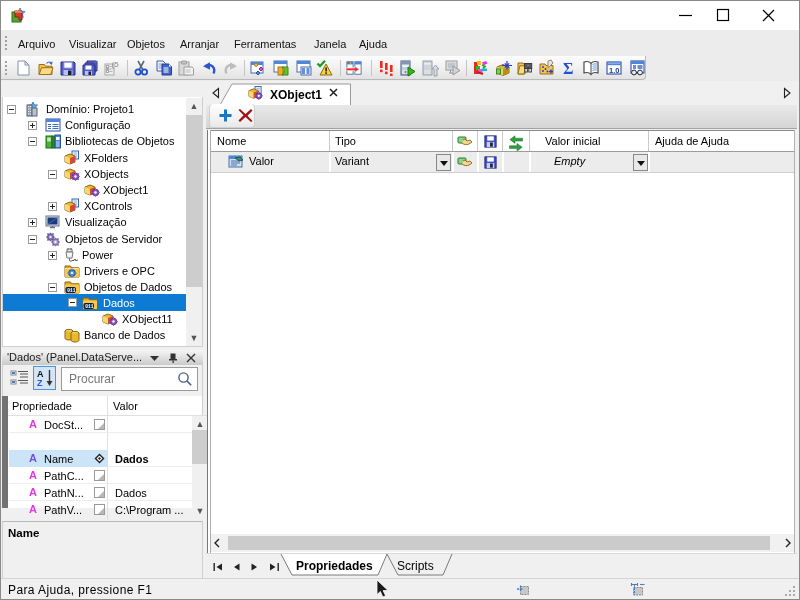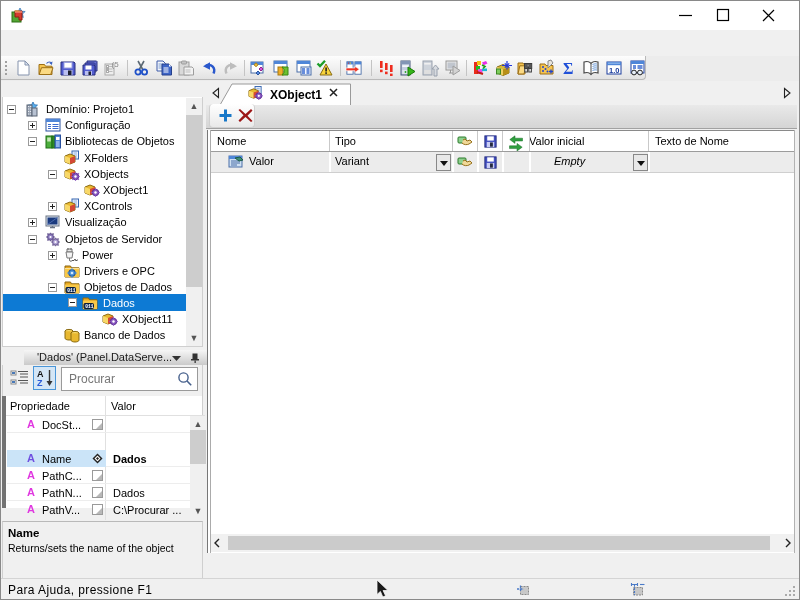--- a/index.html
+++ b/index.html
@@ -20,23 +20,23 @@
 .ticon { position:absolute; top:4px; width:16px; height:16px; }
 .dis { opacity:0.85; }
 #org-title { left:2px; top:81px; width:201px; height:16px; line-height:15px; padding-left:4px; background:linear-gradient(#38a6f1,#0b75d1); color:#fff; }
 #org-tree { left:2px; top:97px; width:201px; height:250px; background:#fff; border:1px solid #cfcfcf; border-top:none; }
 .trow { position:absolute; height:16px; line-height:16px; white-space:nowrap; font-size:11px; }
 .pmbox { position:absolute; width:9px; height:9px; background:#fff; border:1px solid #9a9a9a; }
 .pmbox i { position:absolute; left:1px; top:3px; width:5px; height:1px; background:#222; }
 .pmbox.plus b { position:absolute; left:3px; top:1px; width:1px; height:5px; background:#222; }
 .vsb-thumb { position:absolute; left:0; width:100%; background:#cdcdcd; }
 .sbarrow { position:absolute; font-size:9px; color:#555; width:100%; text-align:center; font-family:"Liberation Sans",sans-serif; }
-#dados-title { left:2px; top:350px; width:201px; height:15px; line-height:14px; padding-left:13px; background:linear-gradient(#f6f6f6,#cacaca); color:#1a1a1a; white-space:nowrap; overflow:hidden;margin-left:22px; }
+#dados-title { left:2px; top:350px; width:201px; height:15px; line-height:14px; padding-left:5px; background:linear-gradient(#f6f6f6,#cacaca); color:#1a1a1a; white-space:nowrap; overflow:hidden; }
 #dados-tools { left:2px; top:365px; width:201px; height:31px; background:#f0f0f0; border-left:1px solid #cfcfcf; border-right:1px solid #cfcfcf; }
-#dados-grid { left:2px; top:396px; width:201px; height:112px; background:#fff; border-left:4px solid #737373; border-right:1px solid #cfcfcf; }
+#dados-grid { left:2px; top:396px; width:201px; height:112px; background:#fff; border-left:6px solid #737373; border-right:1px solid #cfcfcf; }
 #dados-help { left:2px; top:521px; width:201px; height:57px; background:#f0f0f0; border:1px solid #cfcfcf; border-top:1px solid #b9b9b9; border-bottom:none; }
 .grow { position:absolute; left:1px; width:183px; height:17px; border-bottom:1px solid #ededed; }
 .gname { position:absolute; left:35px; top:3px; font-size:11px; }
 .gval { position:absolute; left:106px; top:3px; font-size:11px; }
 .gA { position:absolute; left:20px; top:2px; font-size:11px; font-weight:bold; }
 #tabbar { left:206px; top:81px; width:591px; height:24px; background:#f0f0f0; }
 #edit-toolbar { left:206px; top:105px; width:591px; height:24px; background:linear-gradient(#e9e9e9,#d5d5d5); border-bottom:1px solid #a2a2a2; }
 #edit-toolbar-l { left:209px; top:104px; width:46px; height:24px; background:linear-gradient(#ffffff,#e9e9e9); border:1px solid #d0d0d0; border-top:none; border-radius:4px; }
 #content { left:207px; top:130px; width:588px; height:423px; background:#fff; border-left:1px solid #777; border-right:1px solid #b2b2b2; }
 #hscroll { left:211px; top:534px; width:583px; height:18px; background:#f1f1f1; }
@@ -56,20 +56,30 @@
     <path d="M4 5h7v2H4z" fill="#e8715f"></path>
     <path d="M3 4.6h5l1.5 1H4z" fill="#e8a33d"></path>
   </svg>
   <svg style="left:663px;top:0" width="137" height="30" viewBox="0 0 137 30">
     <path d="M16 15.5h13" stroke="#000" stroke-width="1.2" fill="none"></path>
     <rect x="54.5" y="9.5" width="11" height="11" fill="none" stroke="#000" stroke-width="1.2"></rect>
     <path d="M100 10l11 11M111 10l-11 11" stroke="#000" stroke-width="1.2" fill="none"></path>
   </svg>
 </div>
 
+<div class="abs" id="menubar">
+  <div class="grip" style="left:4px;top:5px;height:16px"></div>
+  <div class="menuitem" style="left:18px">Arquivo</div>
+  <div class="menuitem" style="left:69px">Visualizar</div>
+  <div class="menuitem" style="left:127px">Objetos</div>
+  <div class="menuitem" style="left:180px">Arranjar</div>
+  <div class="menuitem" style="left:234px">Ferramentas</div>
+  <div class="menuitem" style="left:314px">Janela</div>
+  <div class="menuitem" style="left:359px">Ajuda</div>
+</div>
 
 <div class="abs" id="toolbar">
  <div id="toolbar-main">
   <div class="grip" style="left:3px;top:4px;height:17px"></div>
   <svg class="ticon" style="left:14px" viewBox="0 0 16 16">
           <path d="M3 1h7l4 4v10H3z" fill="#fff" stroke="#8593ad"></path>
           <path d="M10 1l4 4h-4z" fill="#dce5f2" stroke="#8593ad"></path>
         </svg>
   <svg class="ticon" style="left:37px" viewBox="0 0 16 16">
           <path d="M8.5 3.5c1.5-2 4.5-2 5 0" stroke="#3a62c0" fill="none" stroke-width="1.2"></path>
@@ -545,31 +555,30 @@
         </svg>
         <span class="gval">Dados</span>
       </div>
   <div class="grow" style="top:105px;border-bottom:none">
         <span class="gA" style="color:#e038e0">A</span>
         <span class="gname">PathV...</span>
         <svg style="left:85px;top:3px;position:absolute" width="11" height="11" viewBox="0 0 11 11">
           <rect x="0.5" y="0.5" width="10" height="10" fill="#fff" stroke="#9a9a9a"></rect>
           <path d="M10 4v6H4z" fill="#b8b8b8"></path>
         </svg>
-        <span class="gval">C:\Procurar ...</span>
+        <span class="gval">C:\Program ...</span>
       </div>
   <div class="abs" style="left:184px;top:20px;width:16px;height:102px;background:#f0f0f0">
     <div class="sbarrow" style="top:3px">▲</div>
     <div class="vsb-thumb" style="top:14px;height:34px"></div>
     <div class="sbarrow" style="bottom:2px">▼</div>
   </div>
 </div>
 <div class="abs" id="dados-help">
   <div class="abs" style="left:5px;top:5px;font-weight:bold;font-size:11.5px">Name</div>
-  <div class="abs" style="left:5px;top:20px;font-size:10.5px">Returns/sets the name of the object</div>
 </div>
 
 <div class="abs" id="tabbar">
   <svg style="left:0;top:0;position:absolute" width="591" height="24" viewBox="0 0 591 24">
     <path d="M14 24L26 3h118.5v21" fill="#fff" stroke="#9a9a9a"></path>
     <path d="M12.5 7.5v9l-5.5-4.5z" fill="none" stroke="#222" stroke-width="1.1"></path>
     <path d="M578.5 7.5v9l5.5-4.5z" fill="none" stroke="#222" stroke-width="1.1"></path>
     <path d="M124 8l7 7M131 8l-7 7" stroke="#222" stroke-width="1.5"></path>
   </svg>
   <svg style="left:42px;top:5px;position:absolute" width="15" height="15" viewBox="0 0 16 16">
@@ -598,22 +607,22 @@
         <path d="M2 1l5.5 5L13 1l1.5 1.5-5 5.2 5 5.2L13 14 7.5 9 2 14 .5 12.5l5-5.2-5-5.2z" fill="#9c1616"></path>
       </svg>
 </div>
 <div class="abs" id="content"></div>
 <div class="abs" style="left:210px;top:130px;width:1px;height:423px;background:#ababab"></div>
 
 <div class="abs" style="left:211px;top:130px;width:583px;height:1px;background:#8a8a8a"></div>
 <div class="abs" style="left:211px;top:131px;width:583px;height:20px;background:#fff">
   <div class="abs" style="left:6px;top:4px">Nome</div>
   <div class="abs" style="left:124px;top:4px">Tipo</div>
-  <div class="abs" style="left:318px;top:4px">Valor inicial</div>
-  <div class="abs" style="left:444px;top:4px">Texto de Nome</div>
+  <div class="abs" style="left:334px;top:4px">Valor inicial</div>
+  <div class="abs" style="left:444px;top:4px">Ajuda de Ajuda</div>
   <div class="abs" style="left:118px;top:0;width:1px;height:21px;background:#c9c9c9"></div>
   <div class="abs" style="left:241px;top:0;width:1px;height:21px;background:#c9c9c9"></div>
   <div class="abs" style="left:266px;top:0;width:1px;height:21px;background:#c9c9c9"></div>
   <div class="abs" style="left:291px;top:0;width:1px;height:21px;background:#c9c9c9"></div>
   <div class="abs" style="left:318px;top:0;width:1px;height:21px;background:#c9c9c9"></div>
   <div class="abs" style="left:437px;top:0;width:1px;height:21px;background:#c9c9c9"></div>
   <svg style="left:246px;top:3px;position:absolute" width="16" height="16" viewBox="0 0 16 16">
         <rect x="1" y="3" width="8" height="6" rx="1" fill="#8ed08e" stroke="#2a7a2a"></rect>
         <path d="M5 9c2 2 5 2 7 1l3-2-2-2-3 1-2-2-2 1" fill="#f0d898" stroke="#96701a"></path>
       </svg>
@@ -667,20 +676,37 @@
 <div class="abs" id="hscroll">
   <div id="hthumb"></div>
   <svg style="left:2px;top:4px;position:absolute" width="8" height="10" viewBox="0 0 8 10">
         <path d="M6 1L2 5l4 4" fill="none" stroke="#222" stroke-width="1.4"></path>
       </svg>
   <svg style="left:573px;top:4px;position:absolute" width="8" height="10" viewBox="0 0 8 10">
         <path d="M2 1l4 4-4 4" fill="none" stroke="#222" stroke-width="1.4"></path>
       </svg>
 </div>
 
+<div class="abs" id="bottomtabs">
+  <svg style="left:0;top:0;position:absolute" width="591" height="25" viewBox="0 0 591 25">
+    <path d="M75 0L86 21h86l9-21z" fill="#fff"></path>
+    <path d="M75 0l11 21h86l9-21" fill="none" stroke="#7a7a7a"></path>
+    <path d="M181 0l11 21h45l9-21" fill="none" stroke="#7a7a7a"></path>
+    <g fill="#222">
+          <rect x="7.5" y="9" width="1.4" height="8"></rect>
+          <path d="M16 9.5l-5.5 3.5 5.5 3.5z"></path>
+          <path d="M33.5 9.5L28 13l5.5 3.5z"></path>
+          <path d="M45.5 9.5l5.5 3.5-5.5 3.5z"></path>
+          <path d="M64 9.5l5.5 3.5L64 16.5z"></path>
+          <rect x="71.5" y="9" width="1.4" height="8"></rect>
+        </g>
+  </svg>
+  <div class="abs" style="left:90px;top:5px;font-weight:bold;font-size:12px">Propriedades</div>
+  <div class="abs" style="left:191px;top:5px;font-size:12px">Scripts</div>
+</div>
 
 <div class="abs" id="statusbar">
   <div class="abs" style="left:8px;top:4px;font-size:12px;letter-spacing:0.4px">Para Ajuda, pressione F1</div>
   <svg style="left:516px;top:3px;position:absolute" width="16" height="16" viewBox="0 0 16 16">
         <rect x="4.5" y="4.5" width="8" height="8" fill="#c8c8c8" stroke="#8a8a8a" stroke-dasharray="2 1"></rect>
         <path d="M1 7h6.5M4.5 3.5v6.5" stroke="#4a7ac8" stroke-width="1.3" stroke-dasharray="2.2 1"></path>
       </svg>
   <svg style="left:630px;top:3px;position:absolute" width="16" height="16" viewBox="0 0 16 16">
         <rect x="3.5" y="5.5" width="9" height="7.5" fill="#c8c8c8" stroke="#8a8a8a" stroke-dasharray="2 1"></rect>
         <path d="M1.5 2.5h6M1.5 1v3M7.5 1v3" stroke="#4a7ac8" stroke-width="1.1" fill="none"></path>

